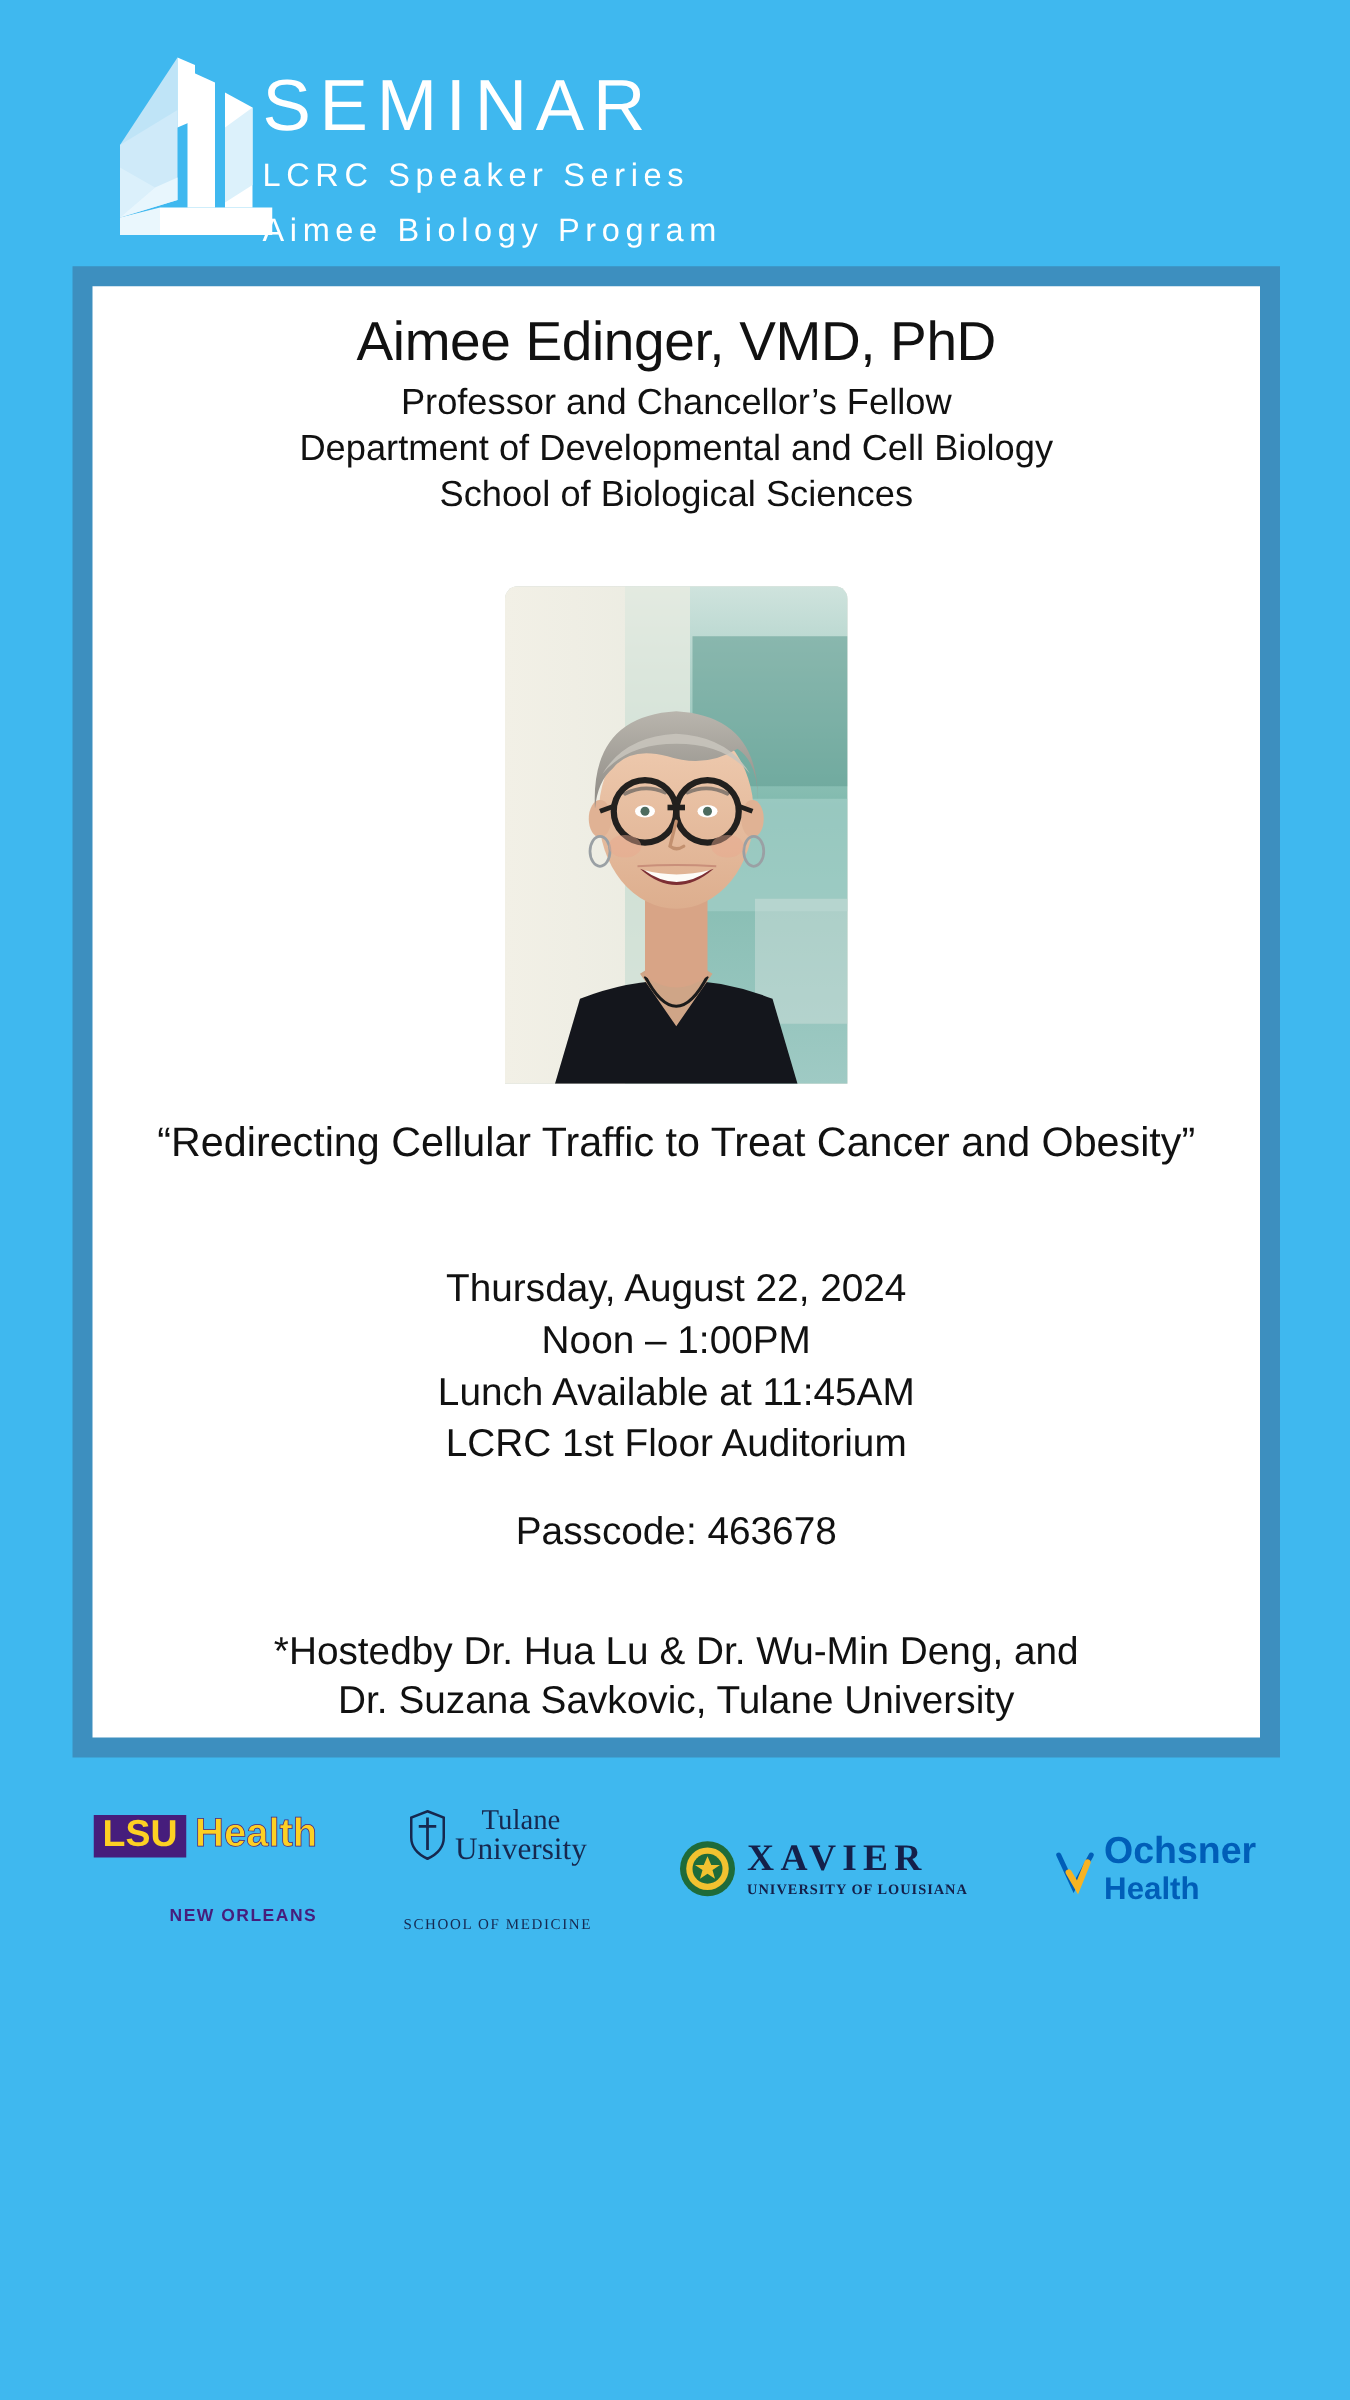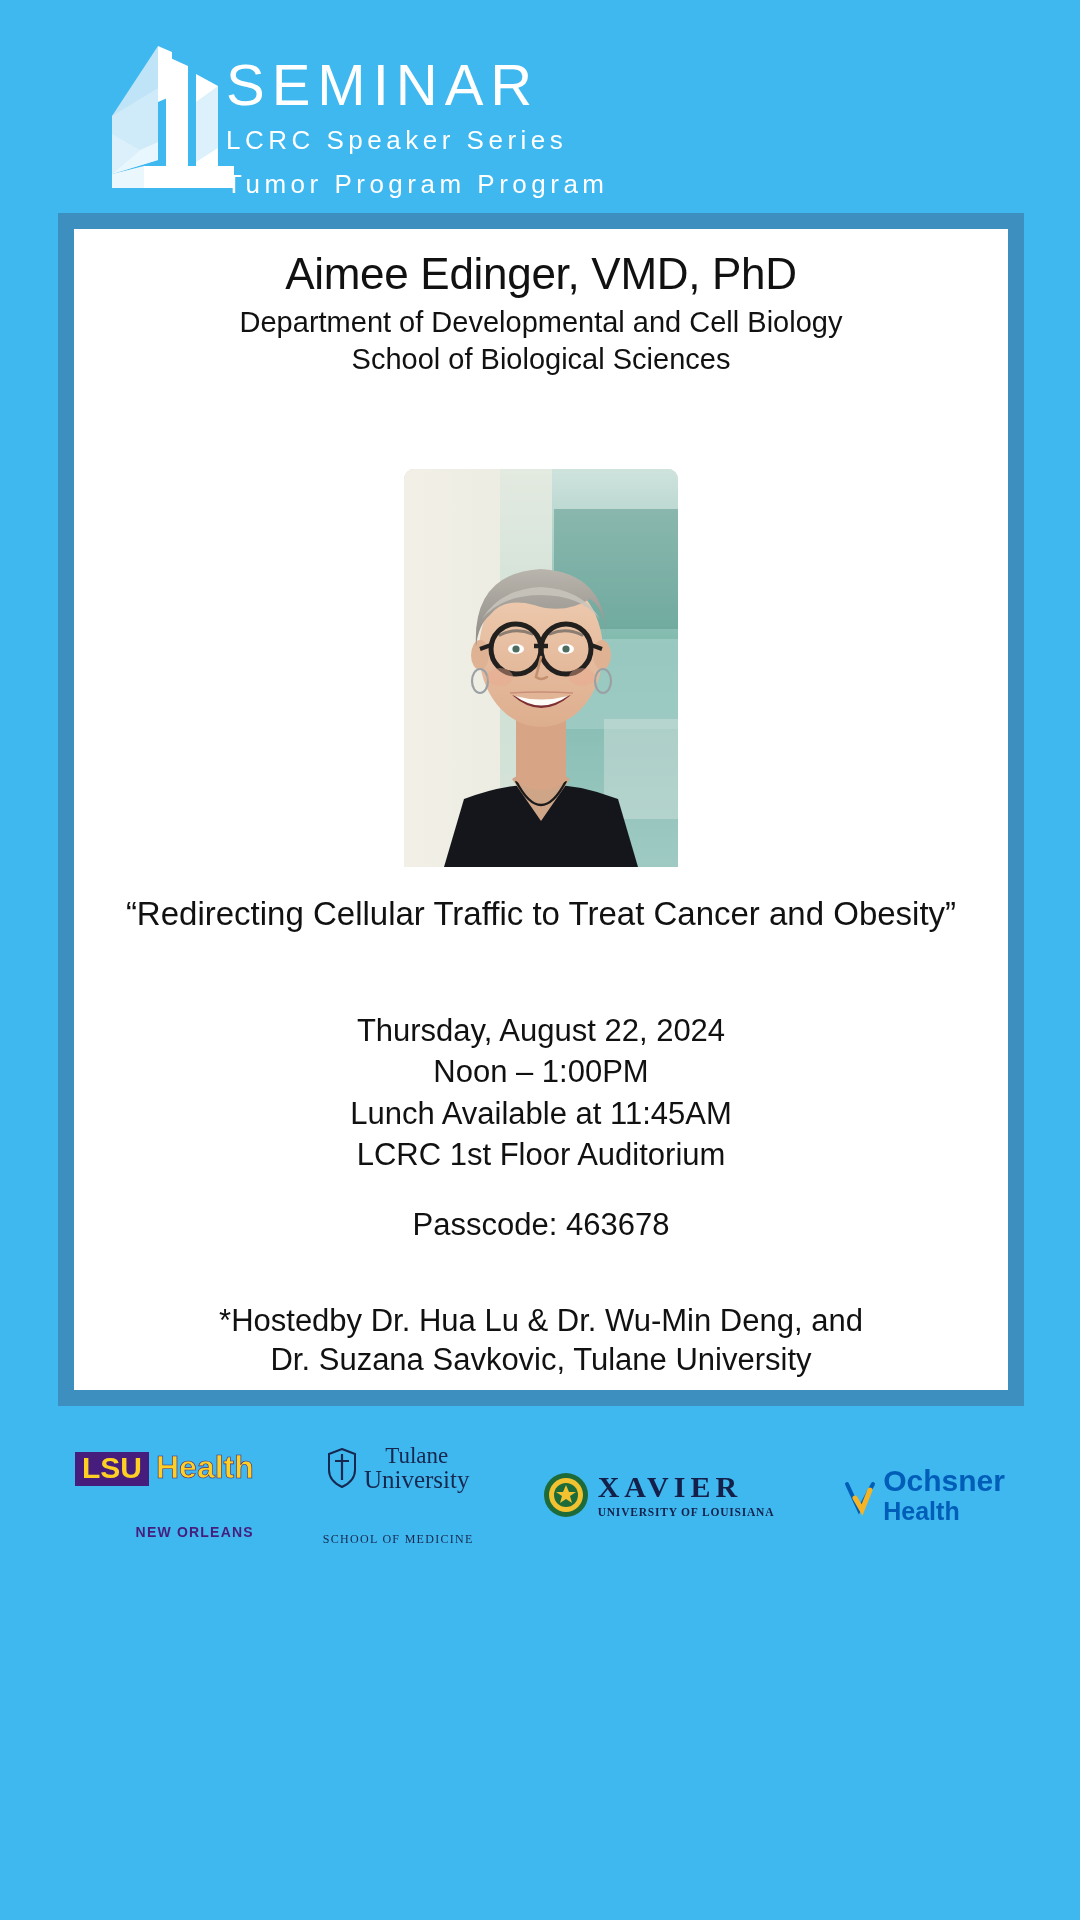--- a/index.html
+++ b/index.html
@@ -5,21 +5,21 @@
   * { margin:0; padding:0; box-sizing:border-box; }
   html, body {
     width:1080px; height:1920px;
     background:#3FB8EF;
     font-family:"Liberation Sans", sans-serif;
     overflow:hidden;
   }
   .poster { position:relative; width:1080px; height:1920px; background:#3FB8EF; }
 
   
-  .header { position:absolute; left:16px; top:0; width:1008px; height:215px; }
+  .header { position:absolute; left:0; top:0; width:1008px; height:215px; }
   .logo-mark { position:absolute; left:68px; top:38px; width:150px; height:150px; }
   .logo-mark svg { display:block; width:150px; height:150px; }
 
   .header-text { position:absolute; left:210px; top:55px; }
   .seminar-word {
     font-size:58px; font-weight:400; color:#ffffff;
     letter-spacing:7px; line-height:1.05;
     font-family:"Liberation Sans", sans-serif;
   }
   .seminar-sub1 {
@@ -168,30 +168,31 @@
         <polygon points="112,64 134,48 134,110 112,124" fill="#DCF1FB"></polygon>
 
         <polygon points="60,128 150,128 150,150 60,150" fill="#FFFFFF"></polygon>
         <polygon points="28,136 60,128 60,150 28,150" fill="#EAF7FD"></polygon>
       </svg>
     </div>
 
     <div class="header-text">
       <div class="seminar-word">SEMINAR</div>
       <div class="seminar-sub1">LCRC Speaker Series</div>
-      <div class="seminar-sub2">Tumor Program Program</div>
+      <div class="seminar-sub2">Aimee Biology Program</div>
     </div>
   </div>
 
   <div class="card-frame">
     <div class="card">
 
       <div class="speaker-name">Aimee Edinger, VMD, PhD</div>
 
       <div class="affil">
+        <div>Professor and Chancellor’s Fellow</div>
         <div>Department of Developmental and Cell Biology</div>
         <div>School of Biological Sciences</div>
       </div>
 
       <div class="portrait">
         <svg viewBox="0 0 274 398" xmlns="http://www.w3.org/2000/svg">
           <defs>
             <linearGradient id="bgL" x1="0" y1="0" x2="1" y2="0">
               <stop offset="0" stop-color="#f2f0e6"></stop>
               <stop offset="1" stop-color="#e3e6dd"></stop>

